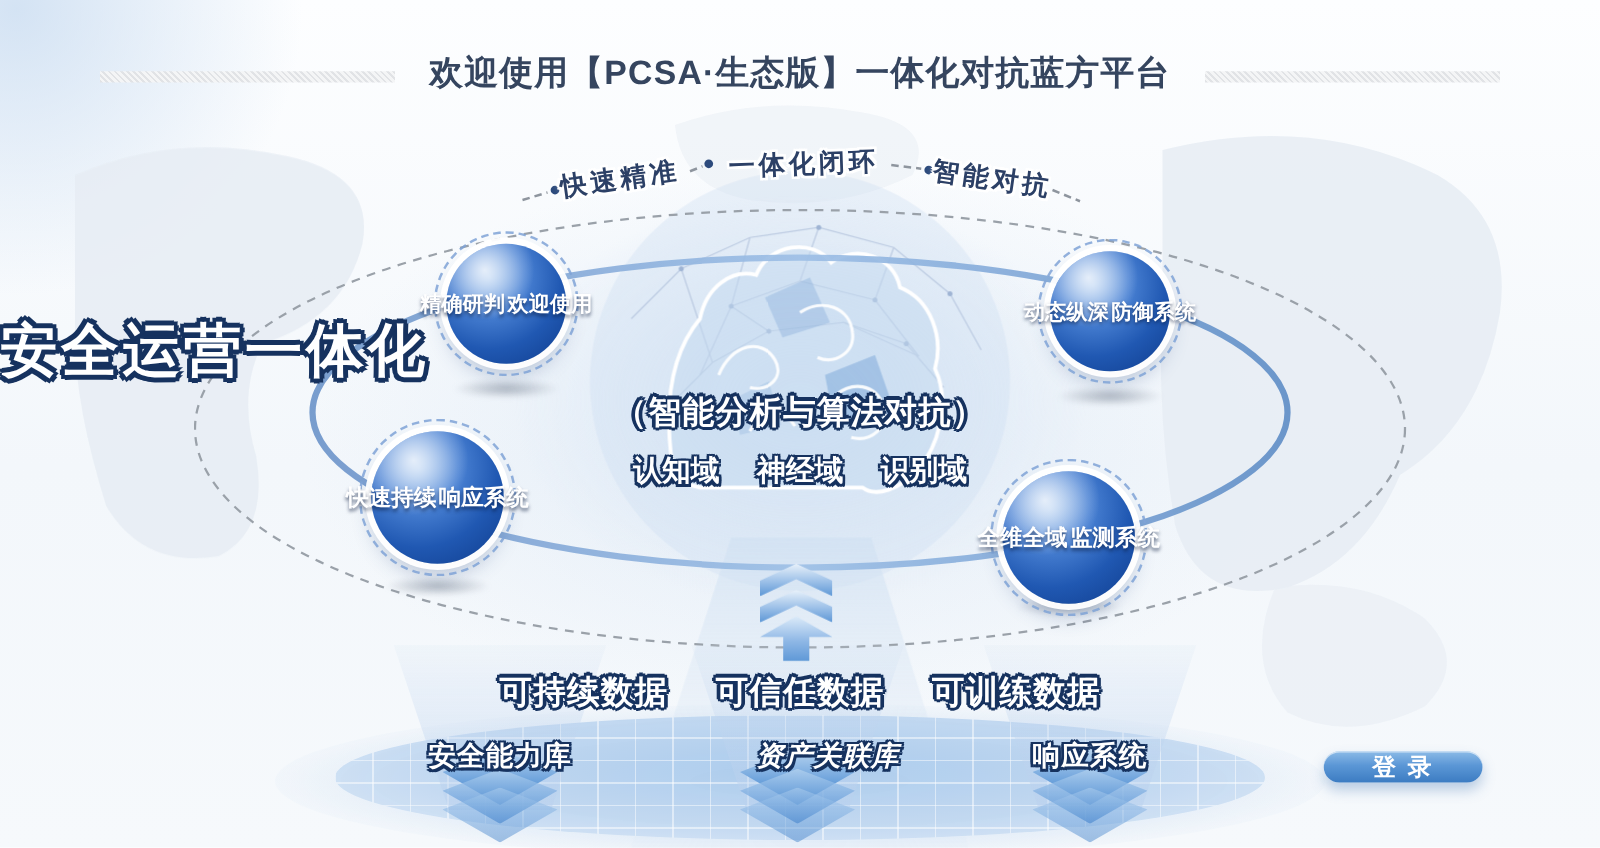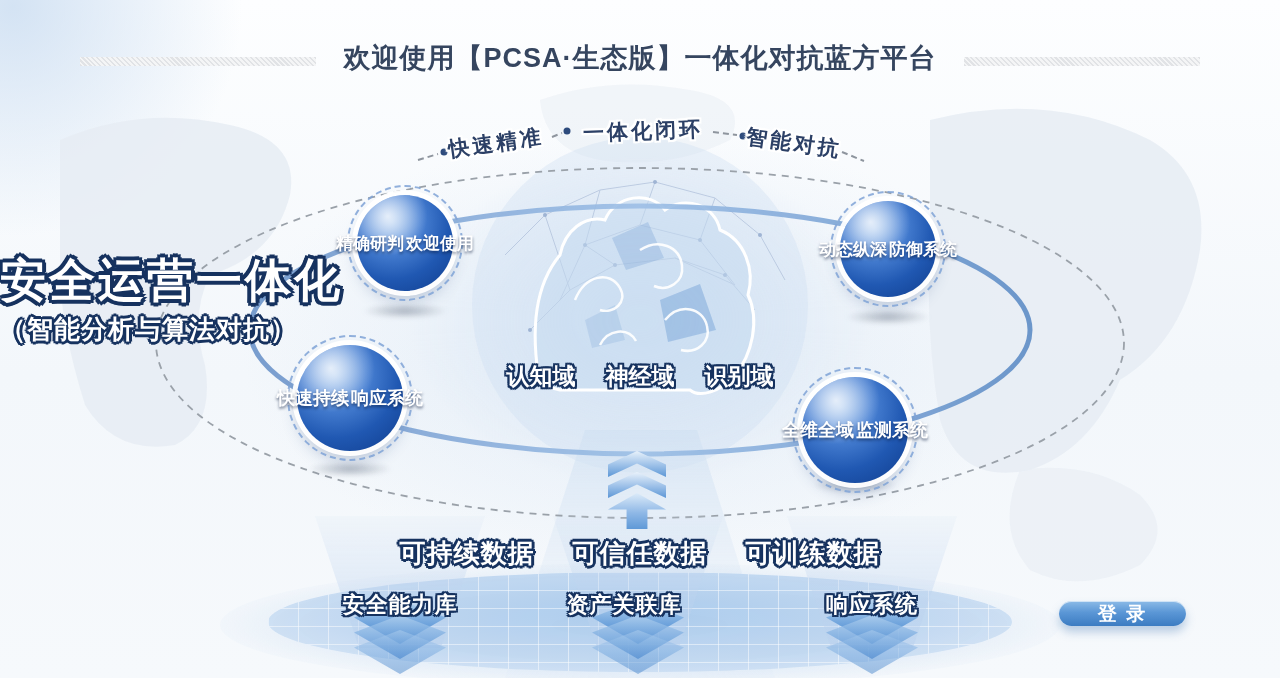--- a/index.html
+++ b/index.html
@@ -34,21 +34,21 @@
   .t-w{color:#fff;}
   .t-lg{text-shadow:4px 0 0 var(--nc),-4px 0 0 var(--nc),0 4px 0 var(--nc),0 -4px 0 var(--nc),
     3px 3px 0 var(--nc),-3px 3px 0 var(--nc),3px -3px 0 var(--nc),-3px -3px 0 var(--nc);}
   .t-md{text-shadow:3px 0 0 var(--nc),-3px 0 0 var(--nc),0 3px 0 var(--nc),0 -3px 0 var(--nc),
     2px 2px 0 var(--nc),-2px 2px 0 var(--nc),2px -2px 0 var(--nc),-2px -2px 0 var(--nc);}
   .t-sm{text-shadow:2px 0 0 var(--nc),-2px 0 0 var(--nc),0 2px 0 var(--nc),0 -2px 0 var(--nc),
     2px 2px 0 var(--nc),-2px 2px 0 var(--nc),2px -2px 0 var(--nc),-2px -2px 0 var(--nc);}
 
   .center-title{position:absolute;left:0;right:0;top:250px;text-align:left;z-index:6;
     font-size:46px;font-weight:900;letter-spacing:3px;}
-  .center-sub{position:absolute;left:0;right:0;top:312px;z-index:6;
+  .center-sub{position:absolute;left:0;right:0;top:312px;text-align:center;z-index:6;
     font-size:26px;font-weight:800;letter-spacing:1px;}
   .domains{position:absolute;left:0;right:0;top:361px;z-index:6;display:flex;justify-content:center;gap:30px;
     font-size:23px;font-weight:800;}
 
   
   .sphere{position:absolute;z-index:5;border-radius:50%;
     background:radial-gradient(circle at 36% 28%, #8cb6ea 0%, #4a82d4 30%, #2058b2 62%, #0f3c8c 100%);
     box-shadow:0 0 0 5px rgba(255,255,255,.95),0 10px 16px rgba(50,80,130,.28);
     display:flex;flex-direction:row;align-items:center;justify-content:center;gap:2px;}
   .sphere::before{content:"";position:absolute;inset:-10px;border-radius:50%;
@@ -96,21 +96,21 @@
 
   
   .dstack{position:absolute;width:92px;height:90px;z-index:3;}
   .dstack .d{position:absolute;left:0;width:92px;height:44px;
     clip-path:polygon(50% 0,100% 40%,50% 100%,0 40%);
     background:linear-gradient(180deg,#b7d4f0 0%,#6ea3dc 55%,#3f7fc8 100%);}
   .dstack .d1{top:0;} .dstack .d2{top:15px;opacity:.72;} .dstack .d3{top:30px;opacity:.48;}
   .ds1{left:354px;top:600px;} .ds2{left:592px;top:600px;} .ds3{left:826px;top:600px;}
   .lib{position:absolute;top:590px;z-index:4;transform:translateX(-50%);
     font-size:22px;font-weight:900;letter-spacing:1px;white-space:nowrap;}
-  .lib1{left:400px;} .lib2{left:624px;} .lib3{left:872px;}
+  .lib1{left:400px;} .lib2{left:662px;font-style:italic;} .lib3{left:872px;}
 
   
   .login-btn{position:absolute;left:1059px;top:601px;width:127px;height:25px;z-index:9;
     border:none;border-radius:20px;cursor:pointer;
     background:linear-gradient(180deg,#8cbbe7 0%,#5b97d6 45%,#3c7cc2 100%);
     box-shadow:0 6px 10px rgba(70,120,180,.35), inset 0 1px 0 rgba(255,255,255,.6);
     color:#fff;font-size:19px;font-weight:800;letter-spacing:2px;
     font-family:"Liberation Sans","DejaVu Sans",sans-serif;}
 </style>
 </head>

